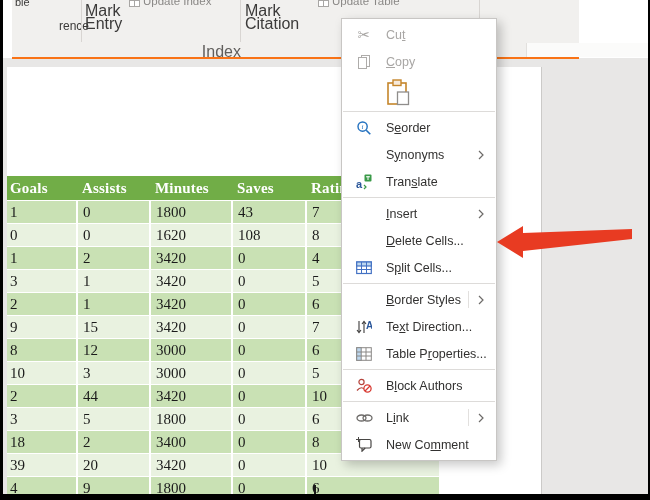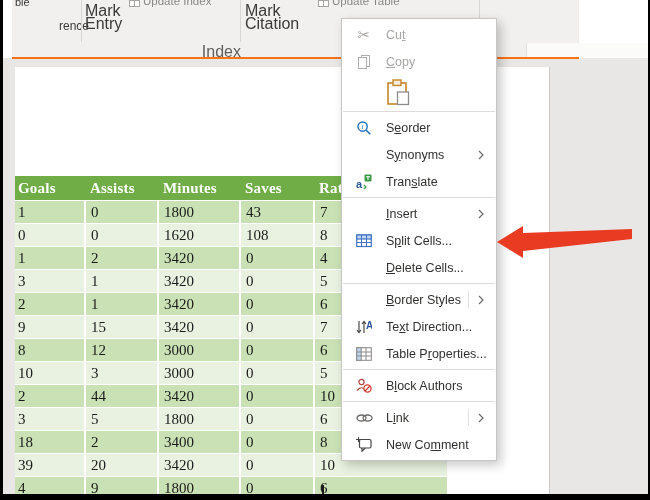--- a/index.html
+++ b/index.html
@@ -19,21 +19,21 @@
            color:#3b3a39;cursor:default;}
   .rib-group-label{position:absolute;top:43px;font-size:16px;color:#605e5c;text-align:right;}
   .rib-sep{position:absolute;top:0;width:1px;background:#d8d5d2;}
   .mini-grid{position:absolute;width:9px;height:9px;border:1px solid #a8a6a4;background:#fff;}
   .mini-grid:before{content:"";position:absolute;left:0;top:3px;width:9px;height:1px;background:#a8a6a4;}
   .mini-grid:after{content:"";position:absolute;left:4px;top:0;width:1px;height:9px;background:#a8a6a4;}
   .rib-panel{position:absolute;left:514px;top:43px;width:131px;height:14px;background:#fbfbfa;border-left:1px solid #e2e0dd;}
 
   
   .doc-area{position:absolute;left:3px;top:58px;width:645px;height:436px;background:#e8e7e6;z-index:1;}
-  .page{position:absolute;left:12px;top:9px;width:534px;height:427px;background:#fff;
+  .page{position:absolute;left:4px;top:9px;width:534px;height:427px;background:#fff;
         border-right:1px solid #cbcac8;overflow:hidden;}
 
   
   table.stats{position:absolute;left:0;top:109px;width:432px;border-collapse:collapse;table-layout:fixed;
               font-family:"Liberation Serif","DejaVu Serif",serif;font-size:15px;color:#1b1b1b;}
   table.stats th{background:#71ad47;color:#fff;font-weight:bold;text-align:left;height:24px;
                  padding:0 0 0 5px;font-size:15px;letter-spacing:.2px;white-space:nowrap;overflow:hidden;}
   table.stats th:first-child{padding-left:3px;}
   table.stats td{height:22px;padding:0 0 0 5px;border-top:1px solid #fff;border-left:2px solid #fff;
                  white-space:nowrap;overflow:hidden;}
@@ -283,37 +283,37 @@
       <span class="ico"></span>
       <span class="lbl"><span></span><u>I</u><span>nsert</span></span>
       <span class="chev">
         <svg width="6" height="10" viewBox="0 0 6 10">
             <polyline points="1,1 5,5 1,9" fill="none" stroke="#6d6b69" stroke-width="1.2"></polyline>
           </svg>
       </span>
     </div>
 
     <div class="menu-item">
+      <span class="ico"></span>
+      <span class="lbl"><span></span><u>D</u><span>elete Cells...</span></span>
+    </div>
+
+    <div class="menu-item">
       <span class="ico">
         <svg width="16" height="14" viewBox="0 0 16 14">
             <rect x="0.7" y="1" width="14.6" height="11.5" fill="#fff" stroke="#4472c4" stroke-width="1.2"></rect>
             <rect x="0.7" y="1" width="14.6" height="4" fill="#bdd7ee" stroke="#4472c4" stroke-width="1.2"></rect>
             <line x1="5.5" y1="1" x2="5.5" y2="12.5" stroke="#4472c4"></line>
             <line x1="10.5" y1="1" x2="10.5" y2="12.5" stroke="#4472c4"></line>
             <line x1="0.7" y1="8.5" x2="15.3" y2="8.5" stroke="#4472c4"></line>
           </svg>
       </span>
       <span class="lbl"><span>S</span><u>p</u><span>lit Cells...</span></span>
     </div>
 
-    <div class="menu-item">
-      <span class="ico"></span>
-      <span class="lbl"><span></span><u>D</u><span>elete Cells...</span></span>
-    </div>
-
     <div class="menu-sep"></div>
 
     <div class="menu-item">
       <span class="ico"></span>
       <span class="lbl"><span></span><u>B</u><span>order Styles</span></span>
       <span class="chev-div"></span>
       <span class="chev">
         <svg width="6" height="10" viewBox="0 0 6 10">
             <polyline points="1,1 5,5 1,9" fill="none" stroke="#6d6b69" stroke-width="1.2"></polyline>
           </svg>

